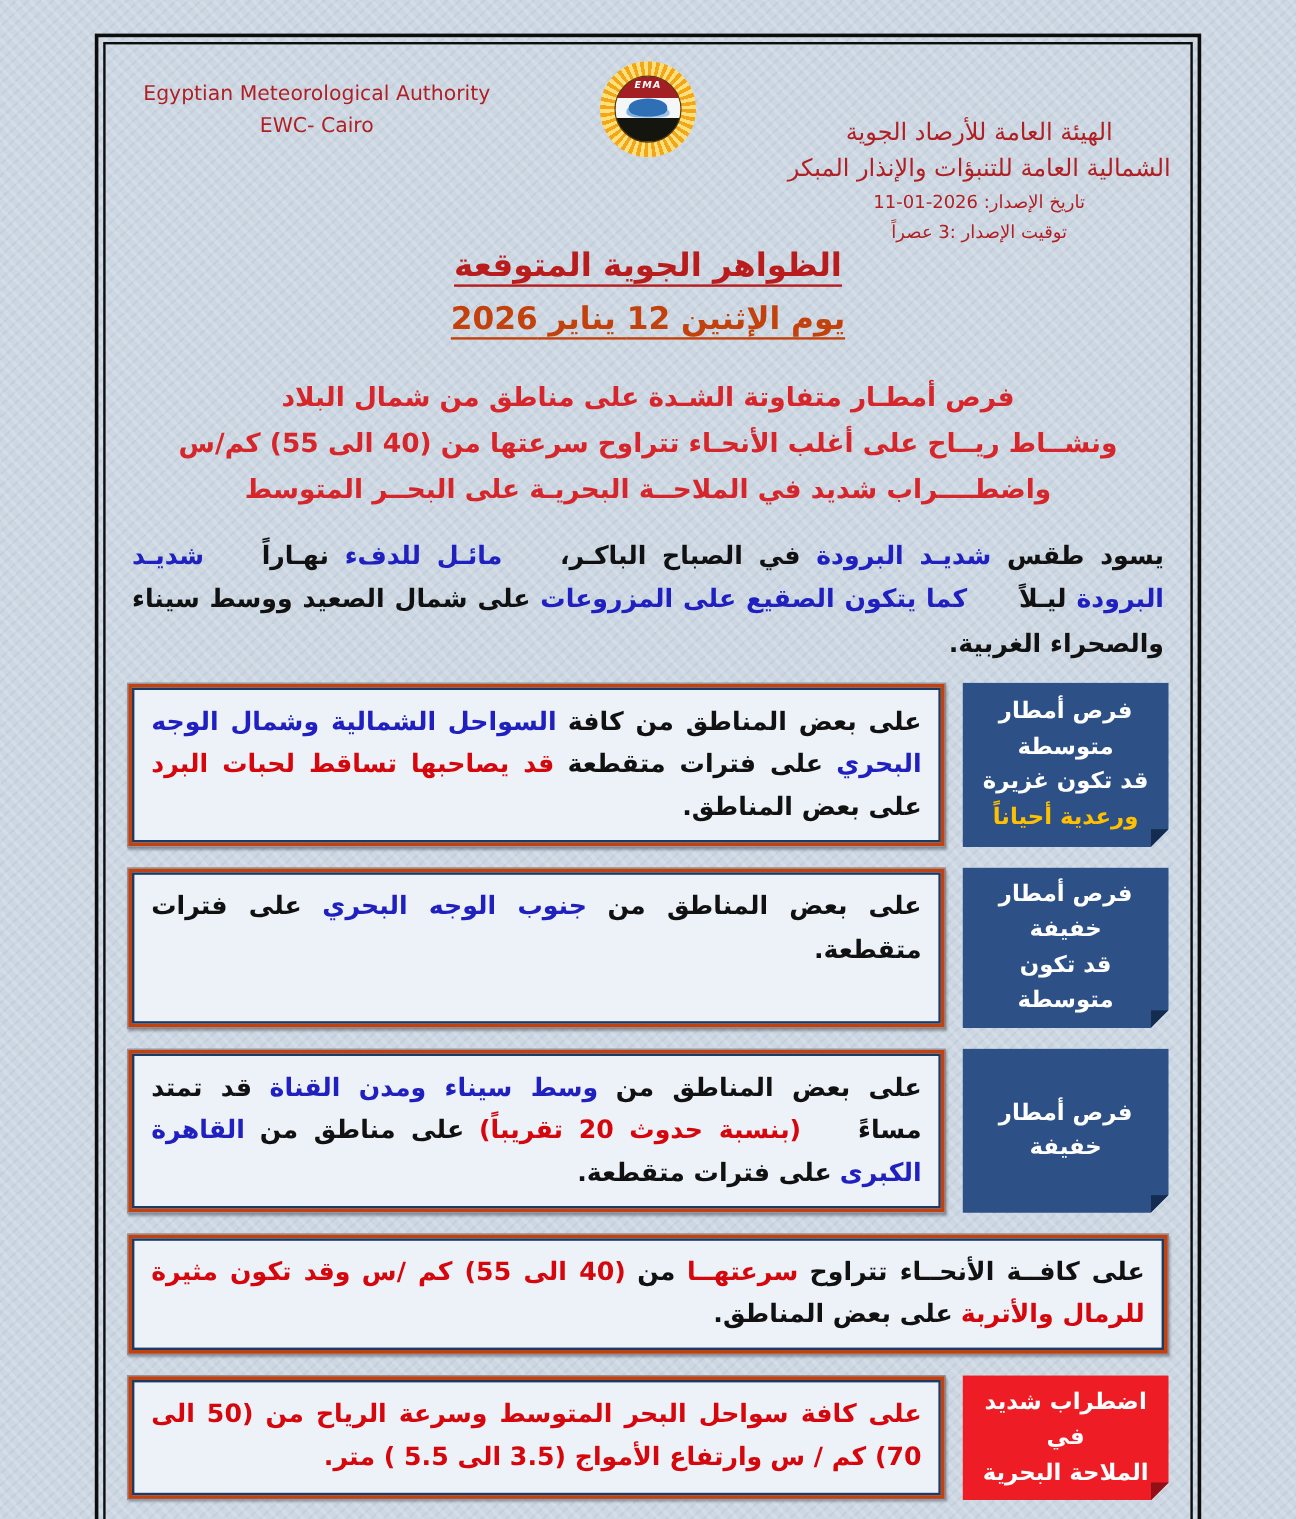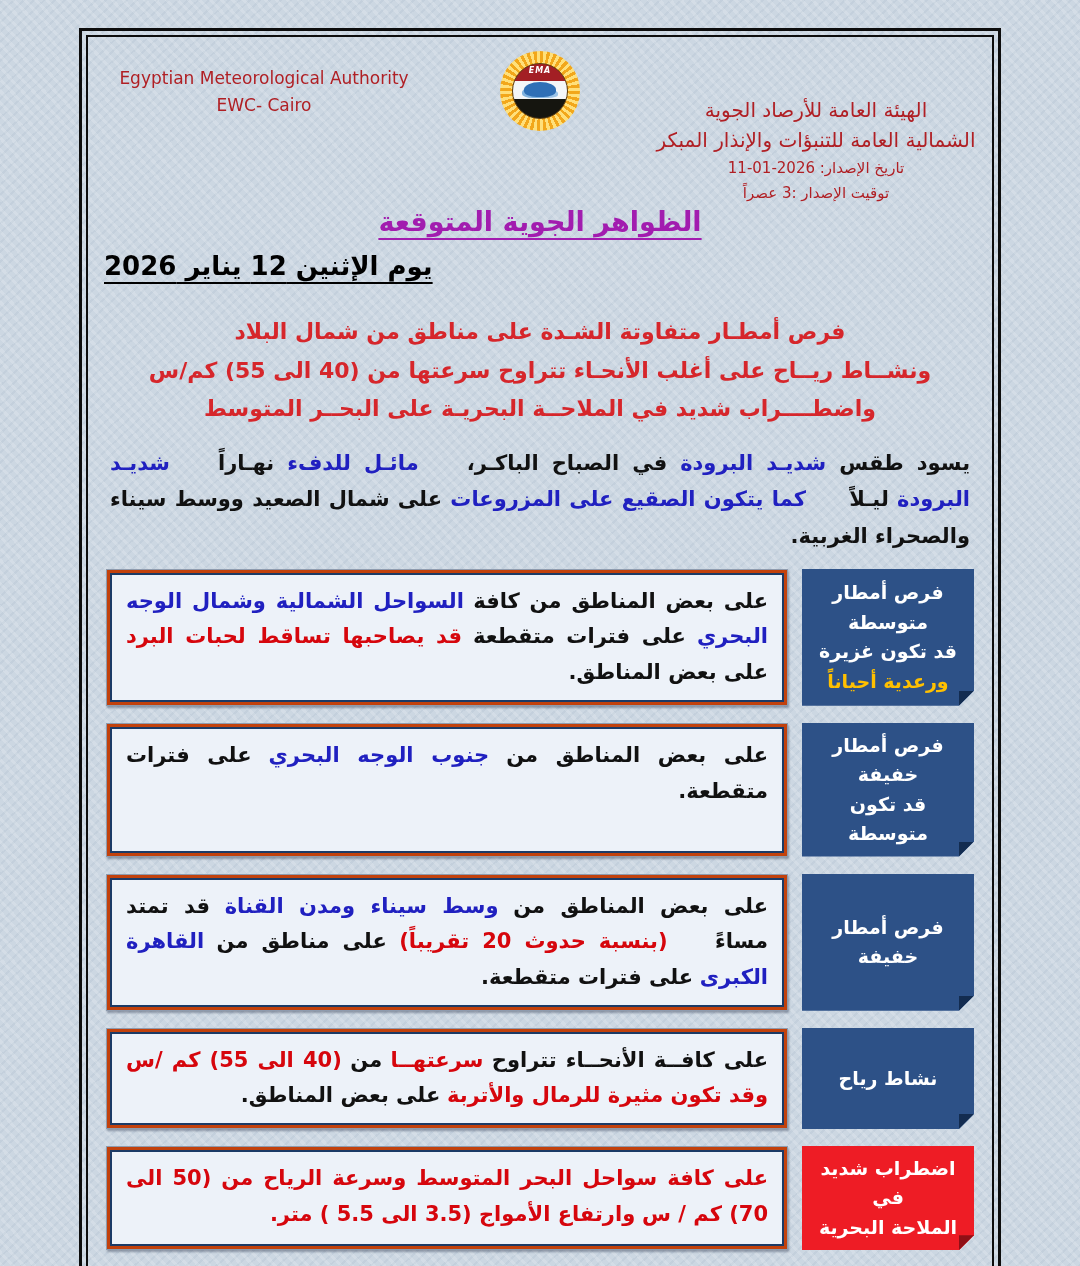--- a/index.html
+++ b/index.html
@@ -39,25 +39,25 @@
     border:1px solid #5a3b10;
     background:linear-gradient(#a31f24 0 32%, #f4f6f8 32% 64%, #15150f 64% 100%);
   }
   .ema-txt{position:absolute;top:2px;left:0;right:0;text-align:center;color:#fff;font-size:8px;font-weight:bold;letter-spacing:1px;}
   .cloud{
     position:absolute;top:18px;left:11px;width:32px;height:15px;border-radius:50% 50% 40% 40%;
     background:#2f6fb6;box-shadow:-4px 3px 0 -2px #7fb2df, 5px 4px 0 -3px #9cc4e8;
   }
   
   .title{
-    text-align:center;color:#a21caf;font-weight:bold;font-size:27px;margin-top:2px;
+    text-align:center;color:#b91c1c;font-weight:bold;font-size:27px;margin-top:2px;
     text-decoration:underline;text-underline-offset:7px;
   }
   .subtitle{
-    text-align:left;color:#000000;font-weight:bold;font-size:26px;margin-top:14px;
+    text-align:center;color:#c2410c;font-weight:bold;font-size:26px;margin-top:14px;
     text-decoration:underline;text-underline-offset:7px;
   }
   
   .intro{margin-top:32px;text-align:center;color:#d6262b;font-weight:bold;font-size:22px;line-height:1.75;}
   
   .summary{
     margin:16px 6px 14px;font-weight:bold;font-size:21px;line-height:1.75;
     text-align:justify;color:#111;
   }
   
@@ -168,23 +168,20 @@
     <div class="row">
       <div class="label">
           <span class="seg w">فرص أمطار خفيفة</span>
         </div>
       <div class="tbox-outer">
         <div class="tbox"><span class="seg k">على بعض المناطق من</span> <span class="seg b">وسط سيناء ومدن القناة</span> <span class="seg k">قد تمتد</span> <span class="seg k u">مساءً</span> <span class="seg r">(بنسبة حدوث 20 تقريباً)</span> <span class="seg k">على مناطق من</span> <span class="seg b">القاهرة الكبرى</span> <span class="seg k">على فترات متقطعة.</span></div>
       </div>
     </div>
 
     <div class="row">
-      <div class="label">
-          <span class="seg w">نشاط رياح</span>
-        </div>
       <div class="tbox-outer">
         <div class="tbox"><span class="seg k">على كافــة الأنحــاء تتراوح</span> <span class="seg r">سرعتهــا</span> <span class="seg k">من</span> <span class="seg r">(40 الى 55) كم /س</span> <span class="seg r">وقد تكون مثيرة للرمال والأتربة</span> <span class="seg k">على بعض المناطق.</span></div>
       </div>
     </div>
 
     <div class="row">
       <div class="label label-red">
           <span class="seg w">اضطراب شديد في</span> 
           <span class="seg w">الملاحة البحرية</span>
         </div>

